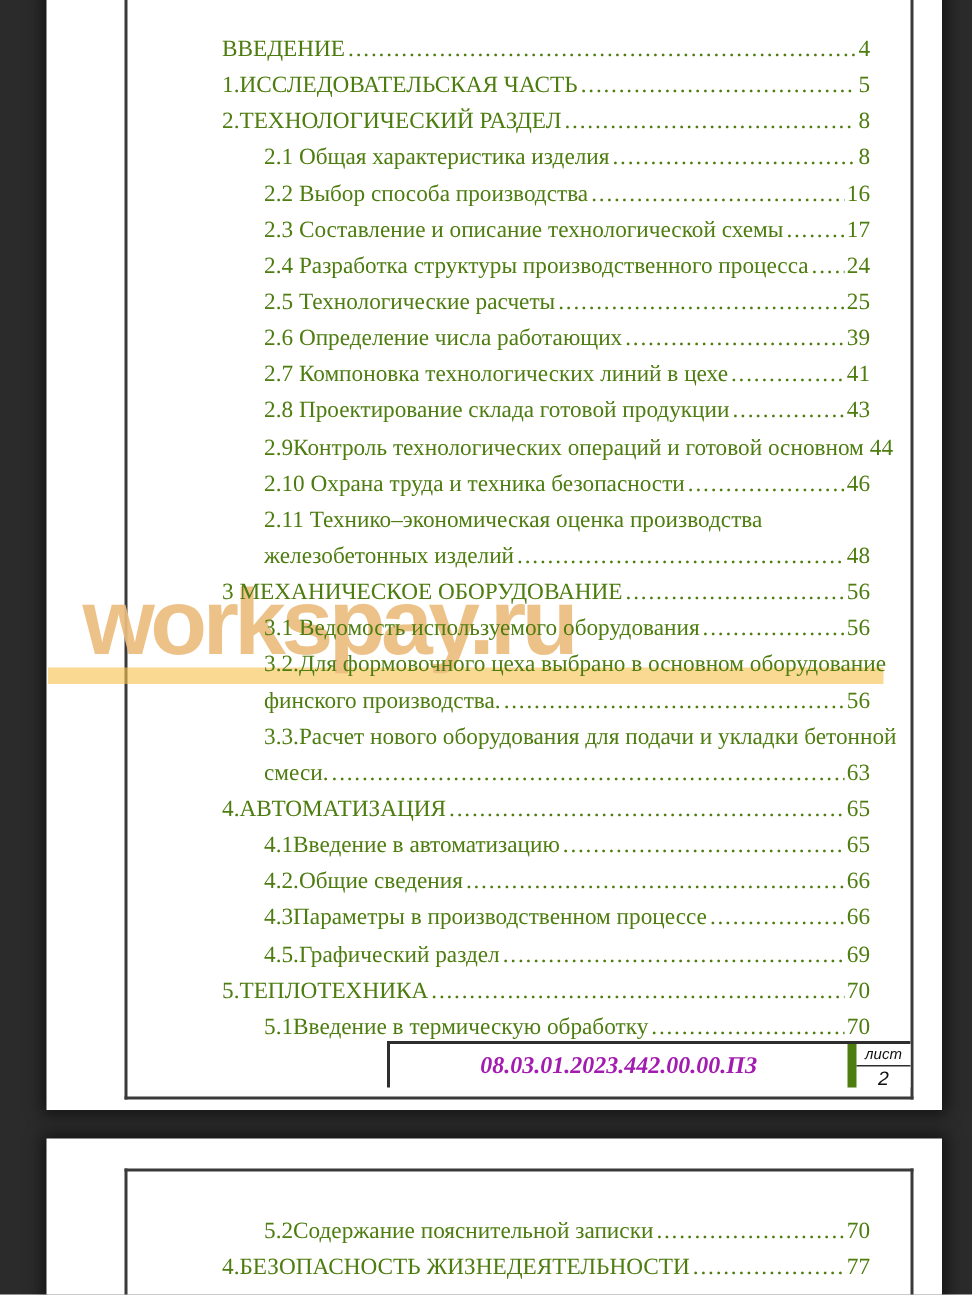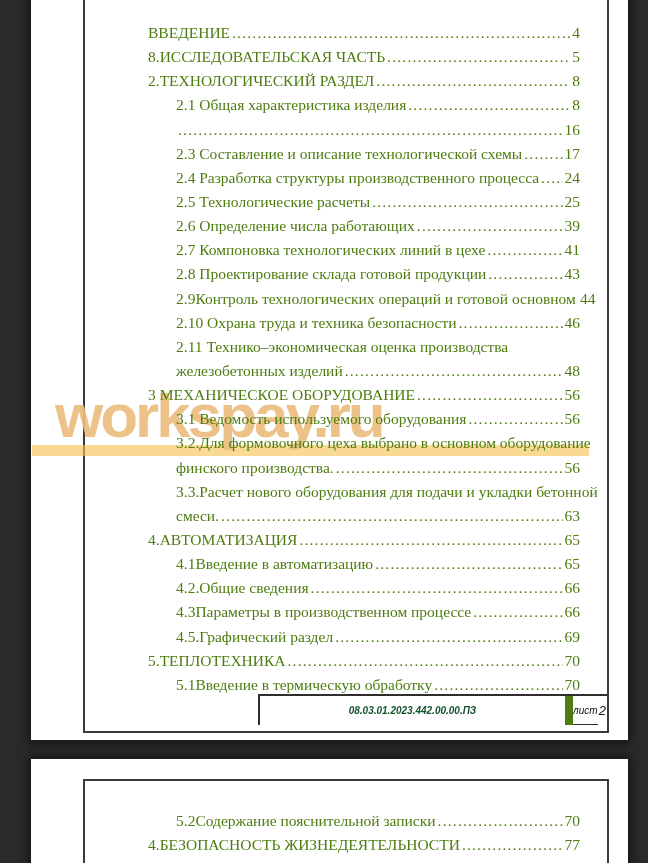--- a/index.html
+++ b/index.html
@@ -82,29 +82,29 @@
     border-top:2px solid #2e2e2e;
     border-left:2px solid #2e2e2e;
     box-sizing:border-box;
     display:flex;
     z-index:4;
     background:#fff;
   }
   .tb-main{
     flex:1 1 auto;
     display:flex;align-items:center;justify-content:center;
-    font-family:Liberation Sans, sans-serif;
+    font-family:Liberation Serif, serif;
     font-style:italic;font-weight:bold;
-    font-size:10px;color:#14532d;
+    font-size:16px;color:#a21caf;
   }
   .tb-right{
     flex:0 0 42px;
-    border-left:8px solid #4d7c0f;
+    border-left:6px solid #4d7c0f;
     box-sizing:border-box;
-    display:flex;flex-direction:row;
+    display:flex;flex-direction:column;
   }
   .tb-sheet-label{
     flex:0 0 14px;
     border-bottom:1.5px solid #2e2e2e;
     font-family:"Liberation Sans", sans-serif;
     font-style:italic;font-size:10px;color:#111;
     display:flex;align-items:center;justify-content:center;
   }
   .tb-sheet-num{
     flex:1 1 auto;
@@ -123,35 +123,36 @@
     <div class="wm-band"></div>
     <div class="watermark">workspay.ru</div>
 
     <div class="toc toc1" id="toc1">
         <div class="toc-row lvl1">
           <span class="toc-label">ВВЕДЕНИЕ</span>
           <span class="leader">............................................................................................................................................................................................................................</span>
           <span class="pagenum">4</span>
         </div>
         <div class="toc-row lvl1">
-          <span class="toc-label">8.ИССЛЕДОВАТЕЛЬСКАЯ ЧАСТЬ</span>
+          <span class="toc-label">1.ИССЛЕДОВАТЕЛЬСКАЯ ЧАСТЬ</span>
           <span class="leader">............................................................................................................................................................................................................................</span>
           <span class="pagenum">5</span>
         </div>
         <div class="toc-row lvl1">
           <span class="toc-label">2.ТЕХНОЛОГИЧЕСКИЙ РАЗДЕЛ</span>
           <span class="leader">............................................................................................................................................................................................................................</span>
           <span class="pagenum">8</span>
         </div>
         <div class="toc-row lvl2">
           <span class="toc-label">2.1 Общая характеристика изделия</span>
           <span class="leader">............................................................................................................................................................................................................................</span>
           <span class="pagenum">8</span>
         </div>
         <div class="toc-row lvl2">
+          <span class="toc-label">2.2 Выбор способа производства</span>
           <span class="leader">............................................................................................................................................................................................................................</span>
           <span class="pagenum">16</span>
         </div>
         <div class="toc-row lvl2">
           <span class="toc-label">2.3 Составление и описание технологической схемы</span>
           <span class="leader">............................................................................................................................................................................................................................</span>
           <span class="pagenum">17</span>
         </div>
         <div class="toc-row lvl2">
           <span class="toc-label">2.4 Разработка структуры производственного процесса</span>

